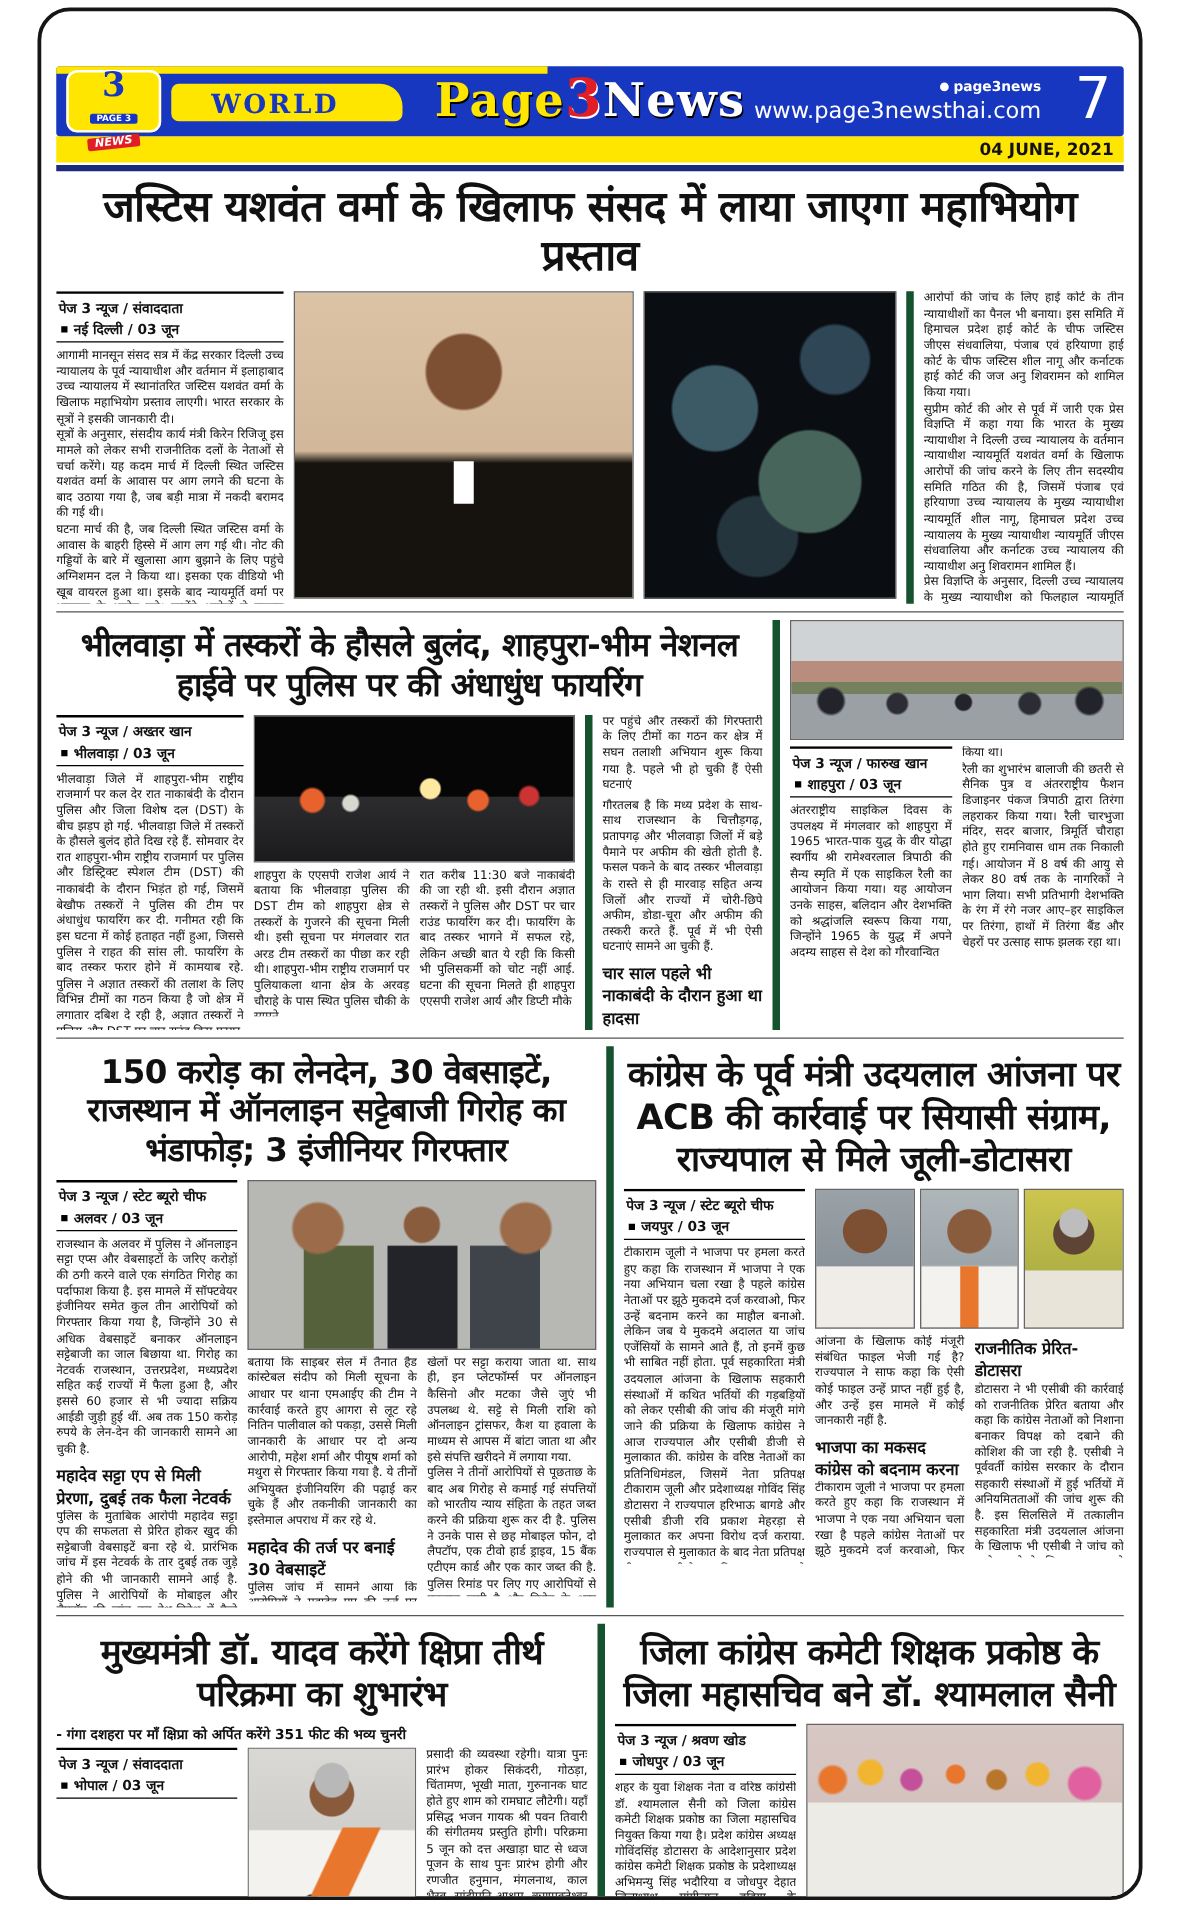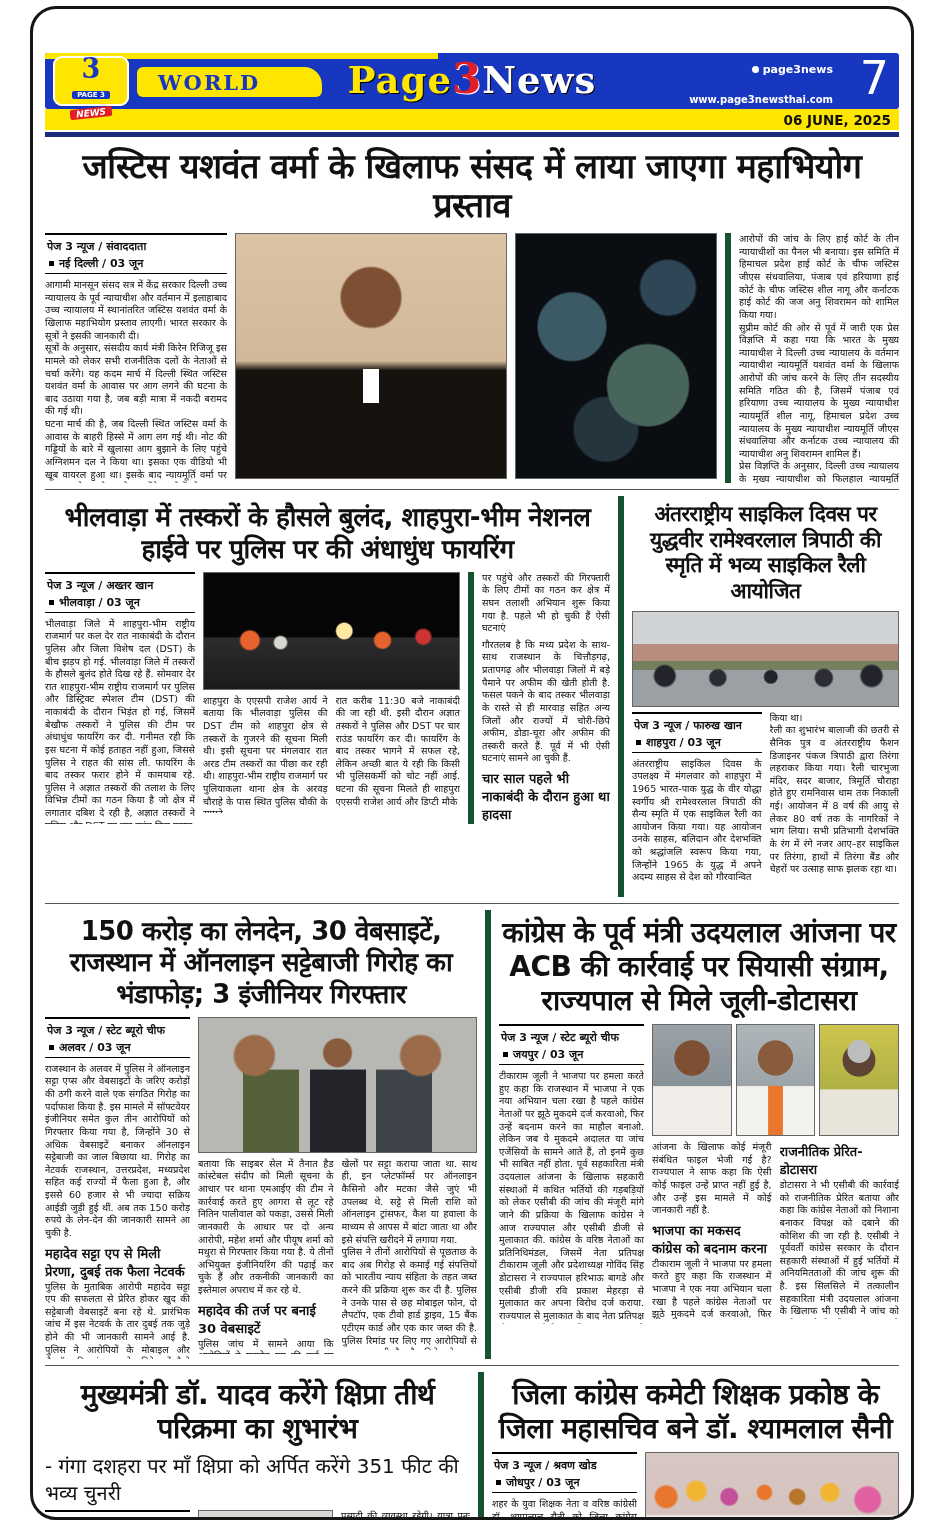--- a/index.html
+++ b/index.html
@@ -11,41 +11,41 @@
   .topbar{position:relative;height:56px;background:#1837c0;border-radius:3px;}
   .yellow-topline{position:absolute;left:0;top:0;width:46%;height:6px;background:#ffe600;border-top-left-radius:3px;}
   .logo{position:absolute;left:8px;top:3px;width:76px;height:50px;background:#ffe600;border-radius:9px;
         box-shadow:0 0 0 2px #fff inset;text-align:center;}
   .logo-3{font-size:27px;font-weight:bold;color:#1837c0;line-height:26px;font-family:"DejaVu Serif",serif;}
   .logo-page{font-size:7px;font-weight:bold;color:#fff;background:#1837c0;display:inline-block;padding:0 5px;border-radius:2px;}
   .logo-news{font-size:9px;font-style:italic;font-weight:bold;color:#fff;background:#e11d26;display:inline-block;
              padding:0 6px;transform:rotate(-6deg);border-radius:2px;margin-top:1px;}
   .world-pill{position:absolute;left:92px;top:14px;width:185px;height:30px;background:#ffe600;border-radius:6px 18px 6px 6px;
               color:#1837c0;font-family:"DejaVu Serif",serif;font-weight:bold;font-size:21px;letter-spacing:2px;
-              display:flex;align-items:center;padding-left:21px;box-sizing:border-box;}
+              display:flex;align-items:center;padding-left:32px;box-sizing:border-box;}
   .masthead{position:absolute;left:0;right:0;top:6px;text-align:center;font-family:"DejaVu Serif",serif;
             font-weight:bold;font-size:37px;line-height:40px;letter-spacing:1px;}
   .masthead .m1{color:#ffe600;text-shadow:1px 1px 0 #000;}
   .masthead .m2{color:#e11d26;text-shadow:1px 1px 0 #fff;font-size:42px;}
   .masthead .m3{color:#ffffff;text-shadow:1px 1px 0 #000;}
   .head-right{position:absolute;right:66px;top:10px;text-align:right;color:#fff;}
   .social{font-size:11px;font-weight:bold;}
   .dot-icon{display:inline-block;width:7px;height:7px;border-radius:50%;background:#fff;margin-right:4px;}
-  .site{font-size:10px;font-weight:bold;margin-top:18px;}
+  .site{font-size:18px;font-weight:normal;margin-top:2px;}
   .pageno{position:absolute;right:10px;top:-2px;color:#fff;font-size:46px;font-weight:500;}
   .datebar{height:21px;background:#ffe600;display:flex;justify-content:flex-end;align-items:center;
            font-weight:bold;font-size:13.5px;padding-right:8px;}
   .navyrule{height:5px;background:#1b2a7a;margin-top:2px;}
 
   
   .h-main{font-size:34px;font-weight:700;text-align:center;margin:10px 0 8px 0;line-height:1.15;letter-spacing:-0.5px;}
   .h-sec{font-size:26px;font-weight:700;text-align:center;margin:6px 0;line-height:1.22;letter-spacing:-0.5px;}
   .h-sec.small{font-size:21px;}
   .h-sec.big{font-size:28px;}
-  .subhead{font-size:20px;font-weight:400;margin:2px 0 4px 0;}
+  .subhead{font-size:11px;font-weight:700;margin:2px 0 4px 0;}
   .byline{border-top:2px solid #000;border-bottom:1px solid #000;padding:3px 2px 3px 2px;margin-bottom:5px;}
   .byline .credit{font-size:11px;font-weight:bold;}
   .byline .place{font-size:11px;font-weight:bold;margin-top:2px;}
   .sq{display:inline-block;width:5px;height:5px;background:#000;margin:0 5px 1px 2px;}
   p.body{font-size:9.5px;line-height:1.33;text-align:justify;margin:0 0 4px 0;white-space:pre-line;overflow:hidden;}
   .inline-sub{font-size:13px;font-weight:bold;margin:1px 0;}
   .flexrow{display:flex;gap:8px;}
   .clip{overflow:hidden;}
   .vr{border-left:6px solid #14532d;padding-left:8px;}
   .secrule{border:0;border-top:1px solid #555;margin:6px 0;}
@@ -151,21 +151,21 @@
     <div class="masthead">
       <span class="m1">Page</span><span class="m2">3</span><span class="m3">News</span>
     </div>
     <div class="head-right">
       <div class="social"><span class="dot-icon"></span><span>page3news</span></div>
       <div class="site">www.page3newsthai.com</div>
     </div>
     <div class="pageno">7</div>
   </div>
   <div class="datebar">
-      <span>06 JUNE, 2025</span>
+      <span>04 JUNE, 2021</span>
     </div>
   <div class="navyrule"></div>
 
   <section>
     <h1 class="h-main">जस्टिस यशवंत वर्मा के खिलाफ संसद में लाया जाएगा महाभियोग प्रस्ताव</h1>
     <div class="flexrow" style="height:250px;">
       <div class="w182 clip">
         <div class="byline">
           <div class="credit">पेज 3 न्यूज /  संवाददाता</div>
           <div class="place"><span class="sq"></span><span>नई दिल्ली  / 03 जून</span></div>
@@ -208,21 +208,20 @@
         <div class="w128 clip vr">
           <p class="body">पर पहुंचे और तस्करों की गिरफ्तारी के लिए टीमों का गठन कर क्षेत्र में सघन तलाशी अभियान शुरू किया गया है. पहले भी हो चुकी हैं ऐसी घटनाएं</p>
           <p class="body">गौरतलब है कि मध्य प्रदेश के साथ-साथ राजस्थान के चित्तौड़गढ़, प्रतापगढ़ और भीलवाड़ा जिलों में बड़े पैमाने पर अफीम की खेती होती है. फसल पकने के बाद तस्कर भीलवाड़ा के रास्ते से ही मारवाड़ सहित अन्य जिलों और राज्यों में चोरी-छिपे अफीम, डोडा-चूरा और अफीम की तस्करी करते हैं. पूर्व में भी ऐसी घटनाएं सामने आ चुकी हैं.</p>
           <div class="inline-sub">चार साल पहले भी नाकाबंदी के दौरान हुआ था हादसा</div>
           <p class="body">लगभग तीन से चार साल पहले भीलवाड़ा जिले के रामला और कोटड़ी थाना क्षेत्र में नाकाबंदी कर रहे पुलिसकर्मियों पर तस्करों ने फायरिंग की थी, जिसमें दो कांस्टेबलों की मौत हो गई थी. यह घटना एक बार फिर तस्करों के बढ़ते दुस्साहस को दिखाती है और पुलिस के लिए एक बड़ी चुनौती पेश करती है.</p>
         </div>
       </div>
     </section>
 
     <section class="grow vr">
-      <h2 class="h-sec small">अंतरराष्ट्रीय साइकिल दिवस पर युद्धवीर रामेश्वरलाल त्रिपाठी की स्मृति में भव्य साइकिल रैली आयोजित</h2>
       <div class="photo ph-cycle"></div>
       <div class="flexrow" style="margin-top:5px;height:185px;">
         <div class="half clip">
           <div class="byline">
             <div class="credit">पेज 3 न्यूज /  फारुख खान</div>
             <div class="place"><span class="sq"></span><span>शाहपुरा  / 03 जून</span></div>
           </div>
           <p class="body">अंतरराष्ट्रीय साइकिल दिवस के उपलक्ष्य में मंगलवार को शाहपुरा में 1965 भारत-पाक युद्ध के वीर योद्धा स्वर्गीय श्री रामेश्वरलाल त्रिपाठी की सैन्य स्मृति में एक साइकिल रैली का आयोजन किया गया। यह आयोजन उनके साहस, बलिदान और देशभक्ति को श्रद्धांजलि स्वरूप किया गया, जिन्होंने 1965 के युद्ध में अपने अदम्य साहस से देश को गौरवान्वित</p>
         </div>
         <p class="body half clip">किया था।

